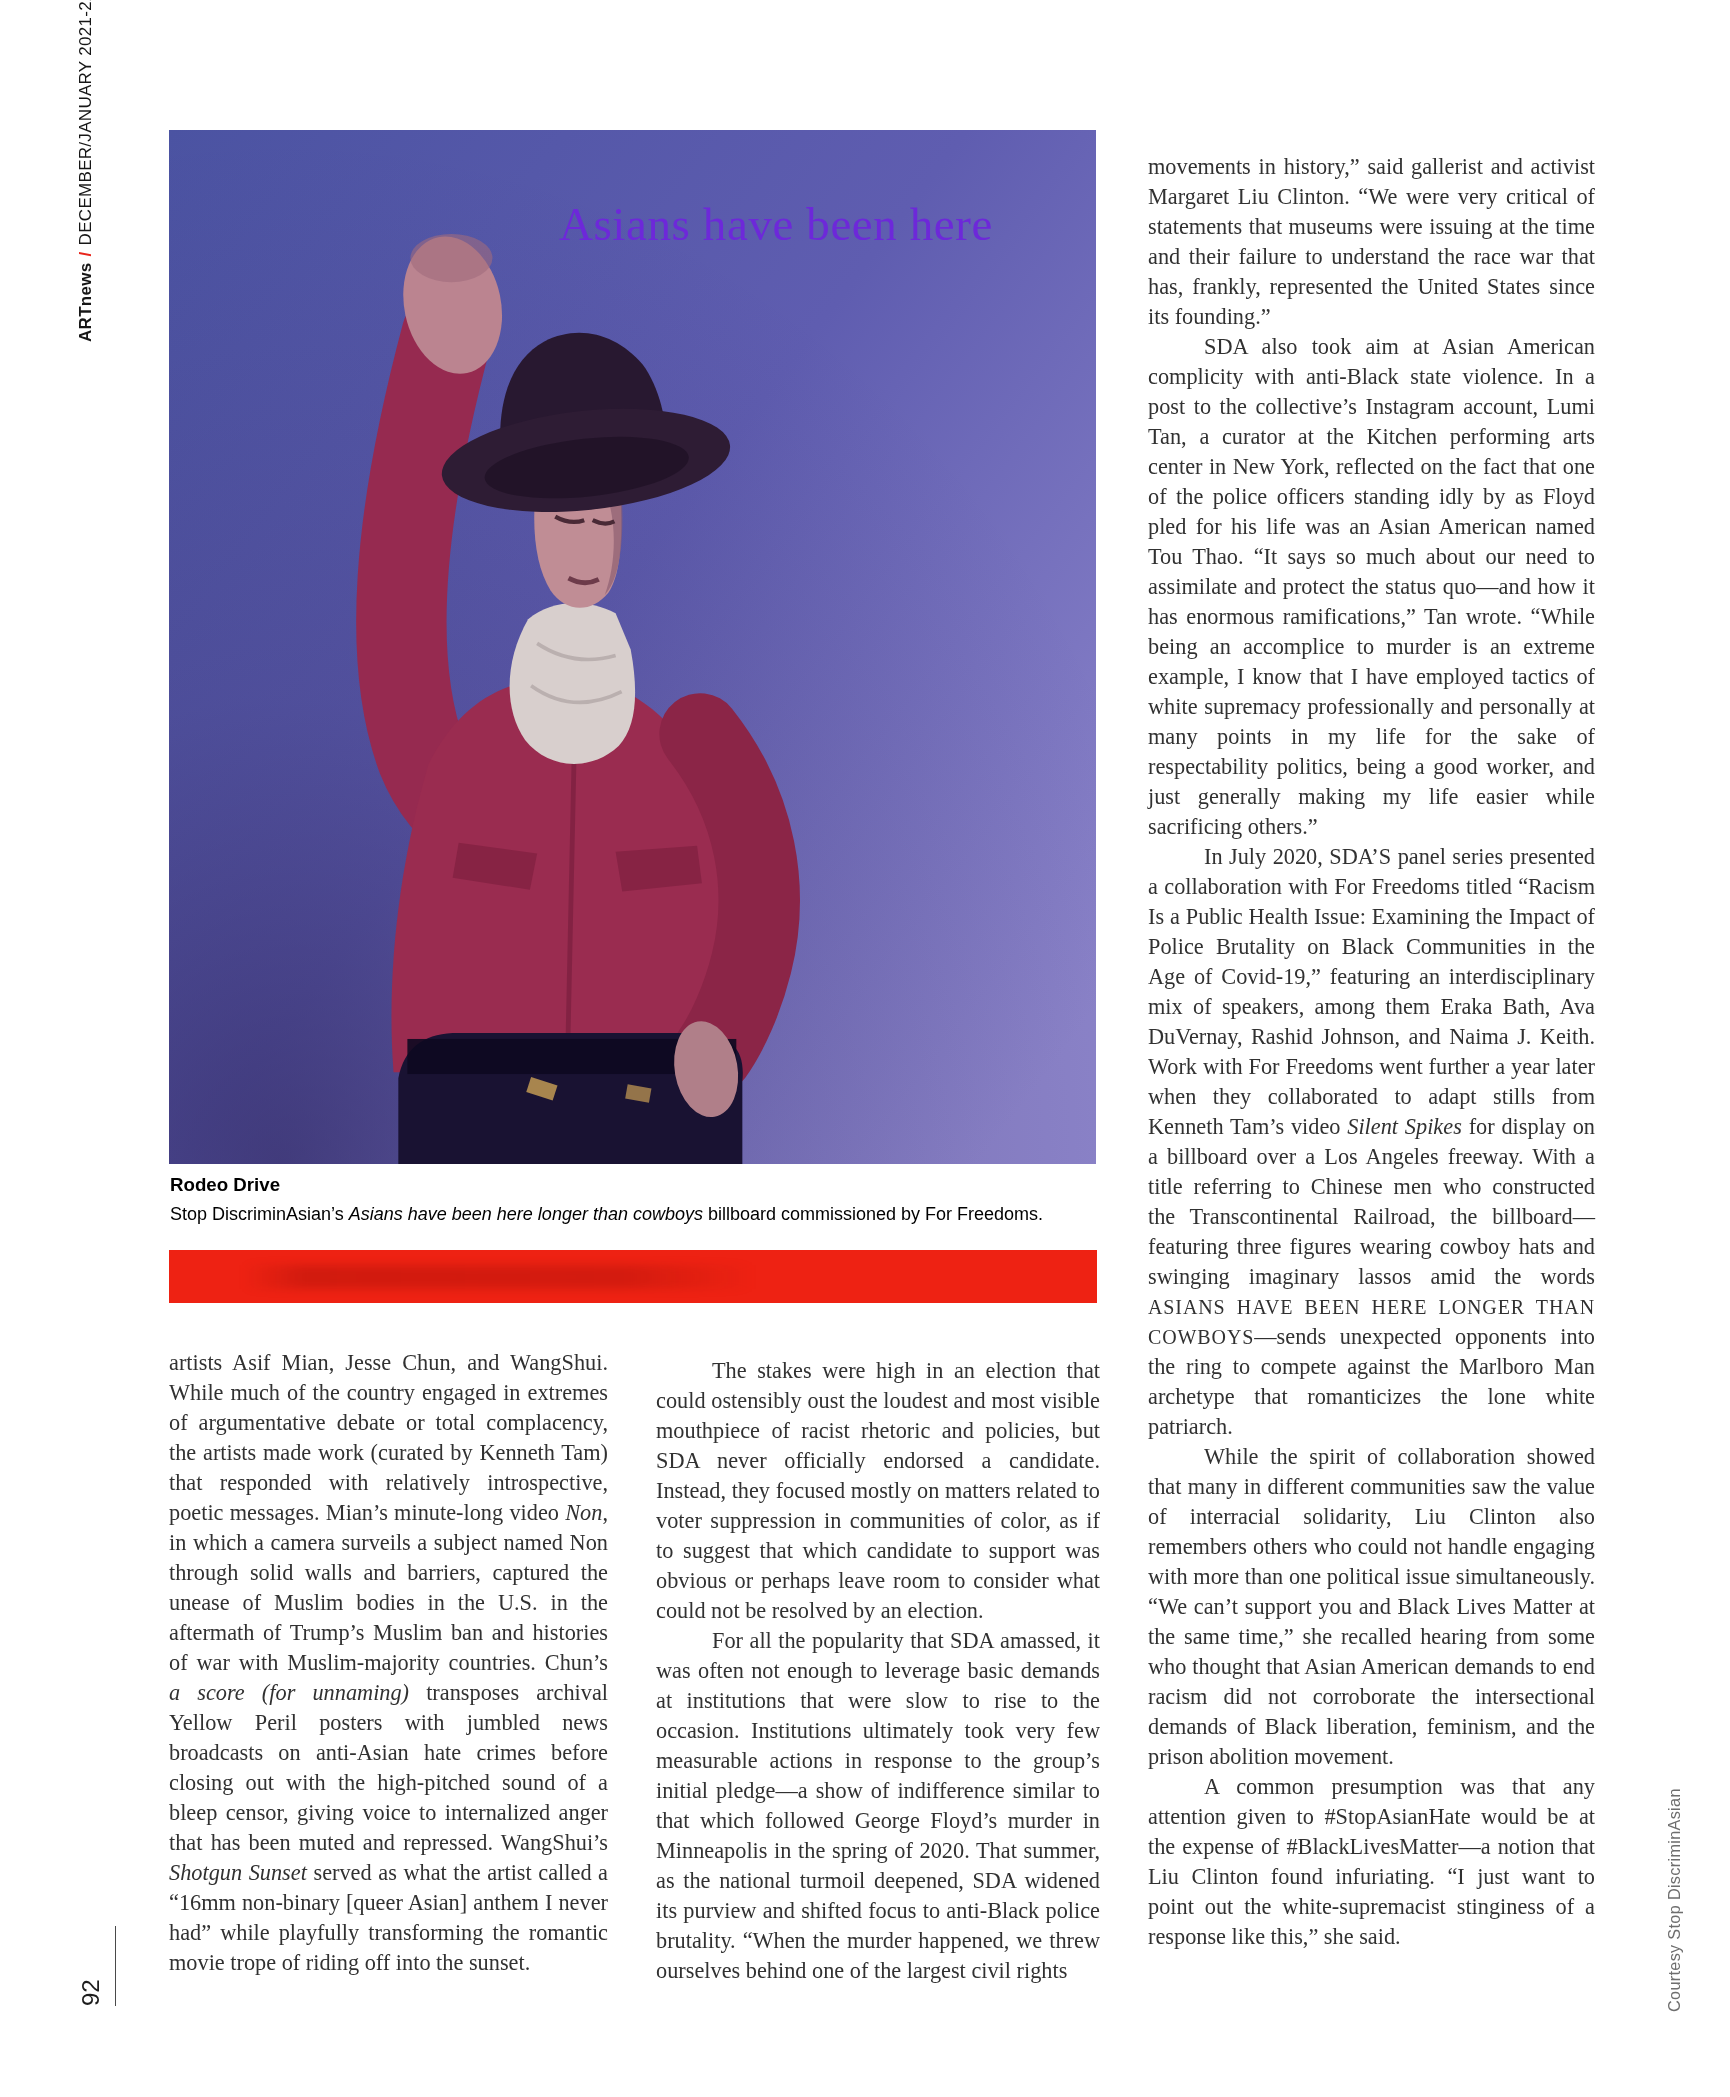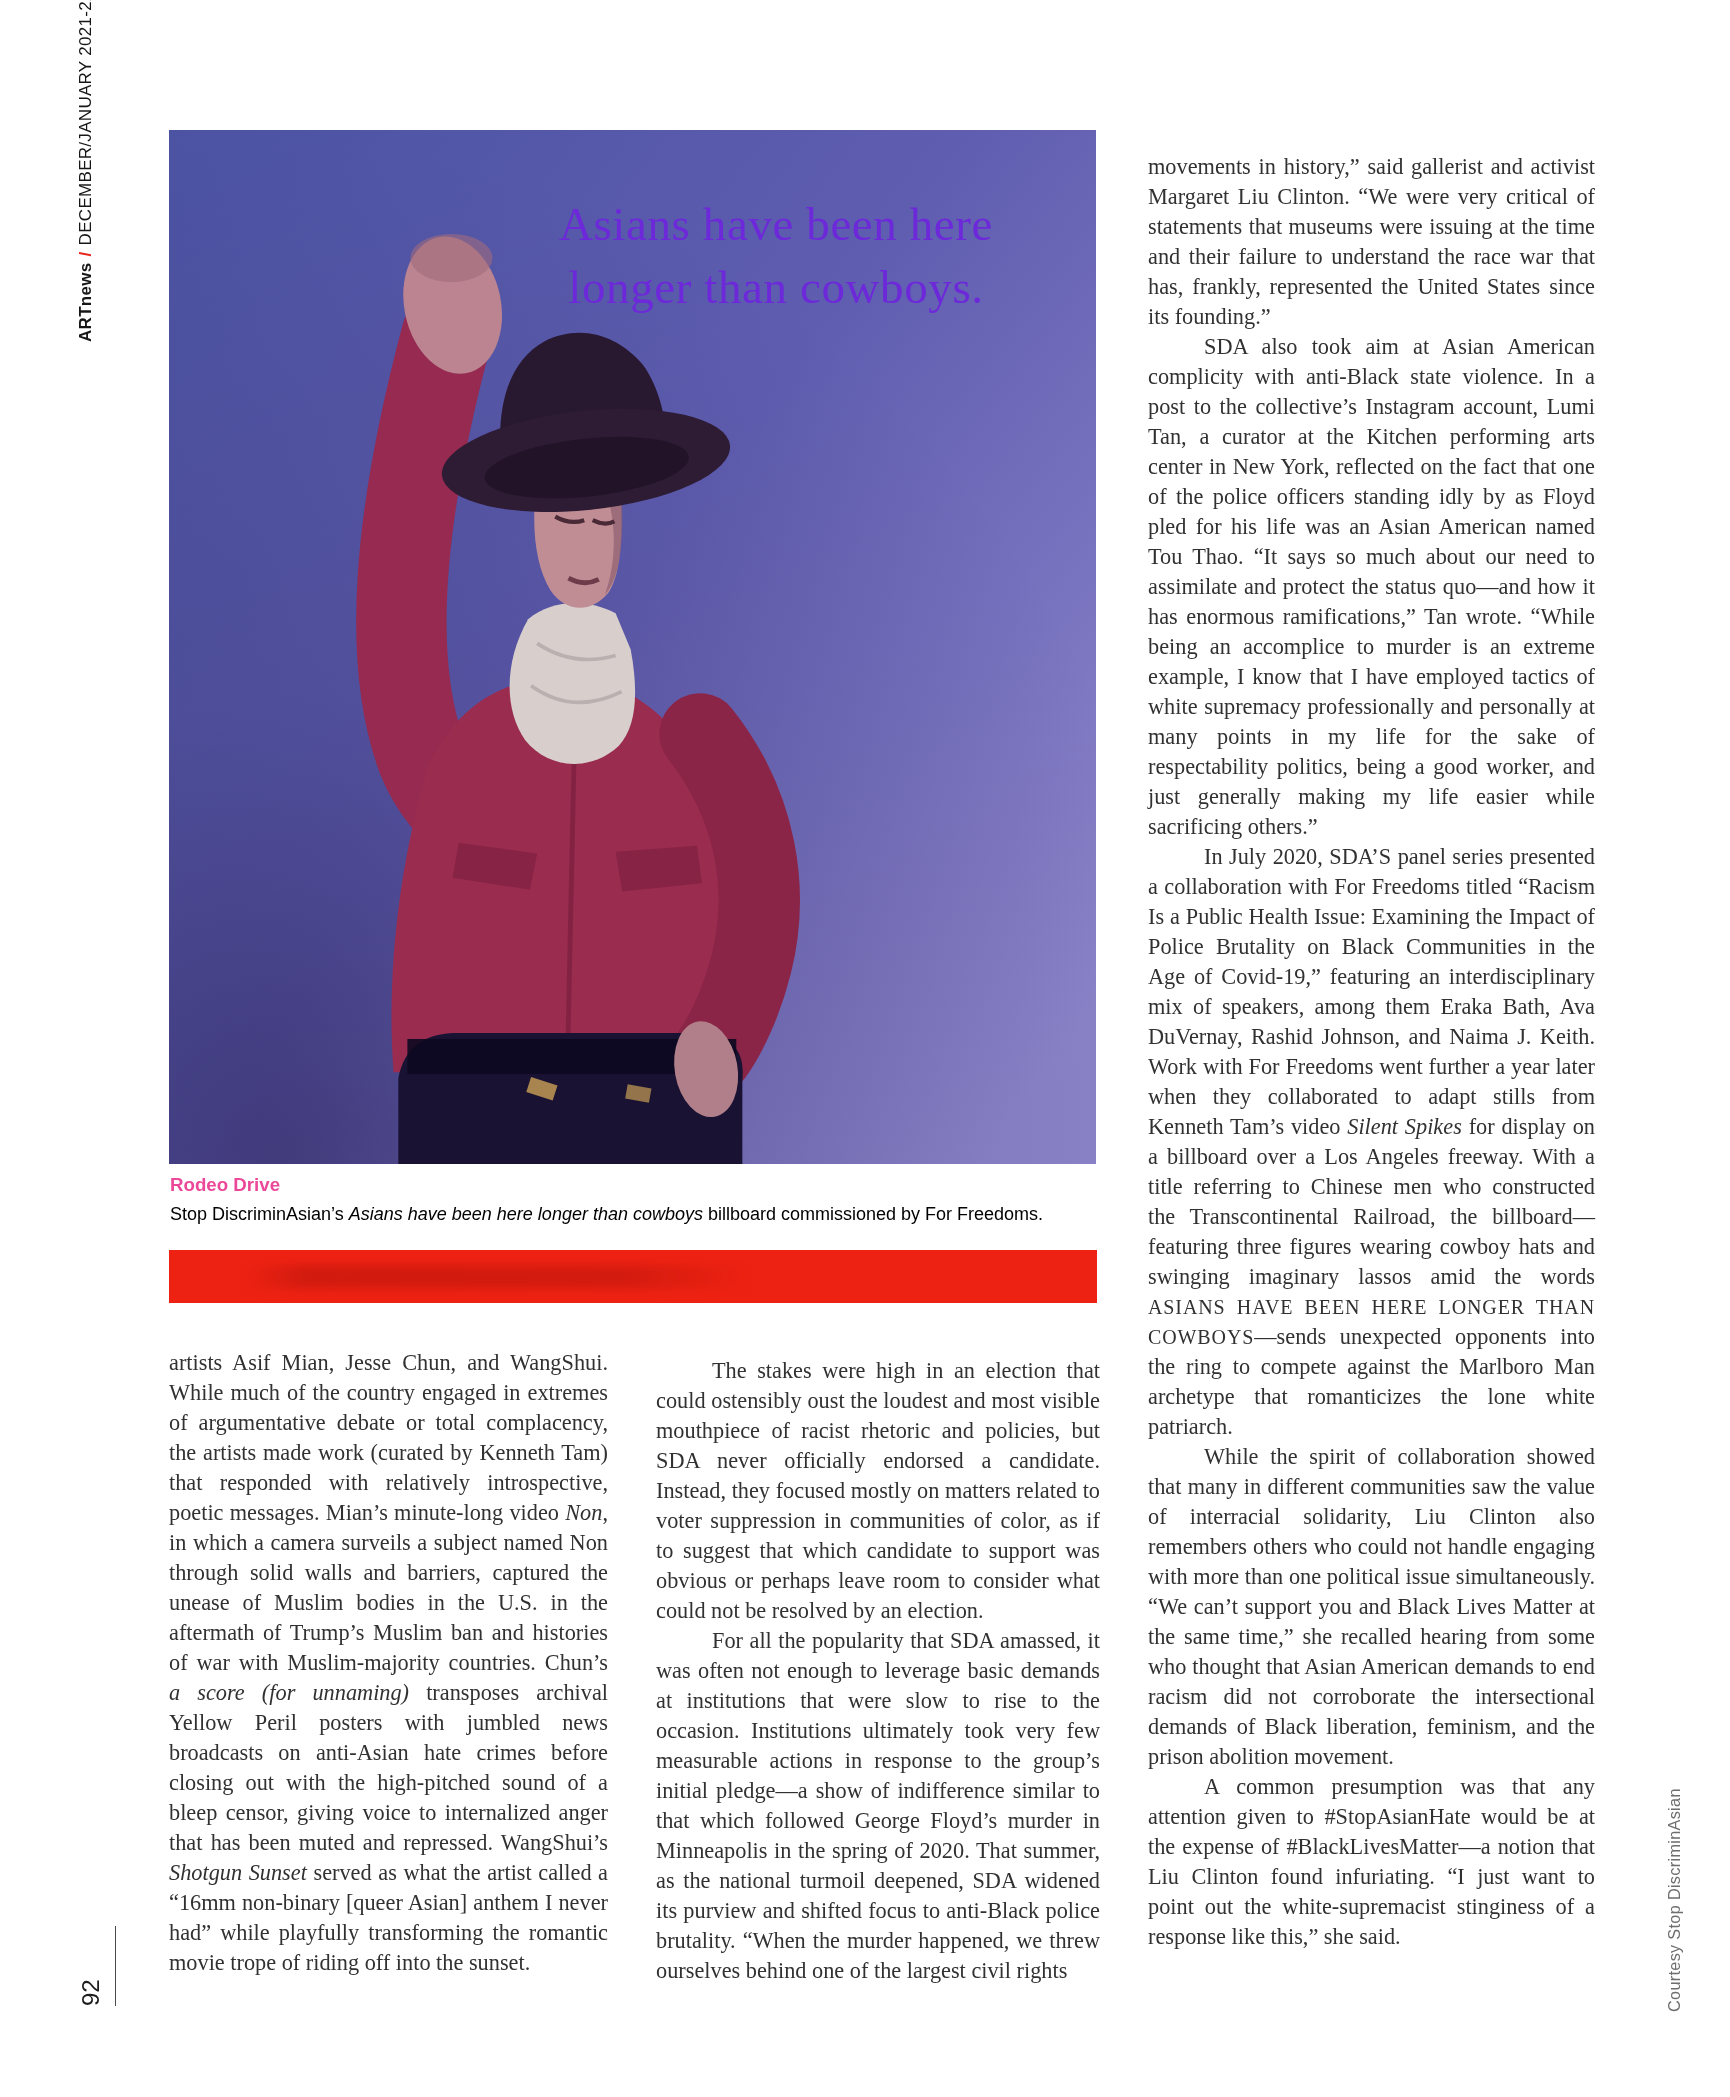--- a/index.html
+++ b/index.html
@@ -16,21 +16,21 @@
   .credit{left:1665px;top:2012px;font-size:16.3px;color:#6e6e6e;letter-spacing:0.3px;}
 
   
   .photo{position:absolute;left:169px;top:130px;width:927px;height:1034px;overflow:hidden;}
   .photo svg{display:block;width:100%;height:100%;}
   .billboard-text{position:absolute;left:423px;top:193px;width:706px;text-align:center;
        font-family:"Liberation Serif",serif;font-size:47px;line-height:63px;
        color:#6d28d9;letter-spacing:0.6px;}
 
   
-  .caption-title{position:absolute;left:170px;top:1174px;font-size:18.7px;font-weight:bold;color:#ec4899;}
+  .caption-title{position:absolute;left:170px;top:1174px;font-size:18.7px;font-weight:bold;color:#000000;}
   .caption-line{position:absolute;left:170px;top:1204px;width:925px;font-size:18px;color:#000000;}
   .caption-line i{font-style:italic;}
 
   
   .redbar{position:absolute;left:169px;top:1250px;width:928px;height:53px;background:#ee2213;overflow:hidden;}
   .redbar .smudge{position:absolute;left:8%;top:28%;width:55%;height:46%;
        background:linear-gradient(90deg,rgba(140,10,4,0) 0%,rgba(140,10,4,.28) 12%,rgba(140,10,4,.26) 75%,rgba(140,10,4,0) 100%);
        filter:blur(4.2px);}
 
   
@@ -92,21 +92,20 @@
         <path d="M 548 540 C 548 440 580 370 640 345 C 700 322 760 345 798 400 C 822 440 828 500 825 545 Z" fill="#281830"></path>
         <ellipse cx="688" cy="548" rx="240" ry="82" fill="#2e1c34"></ellipse>
         <ellipse cx="688" cy="560" rx="170" ry="48" fill="#1f1226" opacity="0.8"></ellipse>
       </g>
     </g>
   </svg>
 </div>
 
 <div class="billboard-text">
   <div>Asians have been here</div>
-  <div>longer than cowboys.</div>
 </div>
 
 <div class="caption-title">Rodeo Drive</div>
 <div class="caption-line"><span>Stop DiscriminAsian’s </span><i>Asians have been here longer than cowboys</i><span> billboard commissioned by For Freedoms.</span></div>
 
 <div class="redbar">
   <div class="smudge"></div>
 </div>
 
 <div id="col1" class="col">

